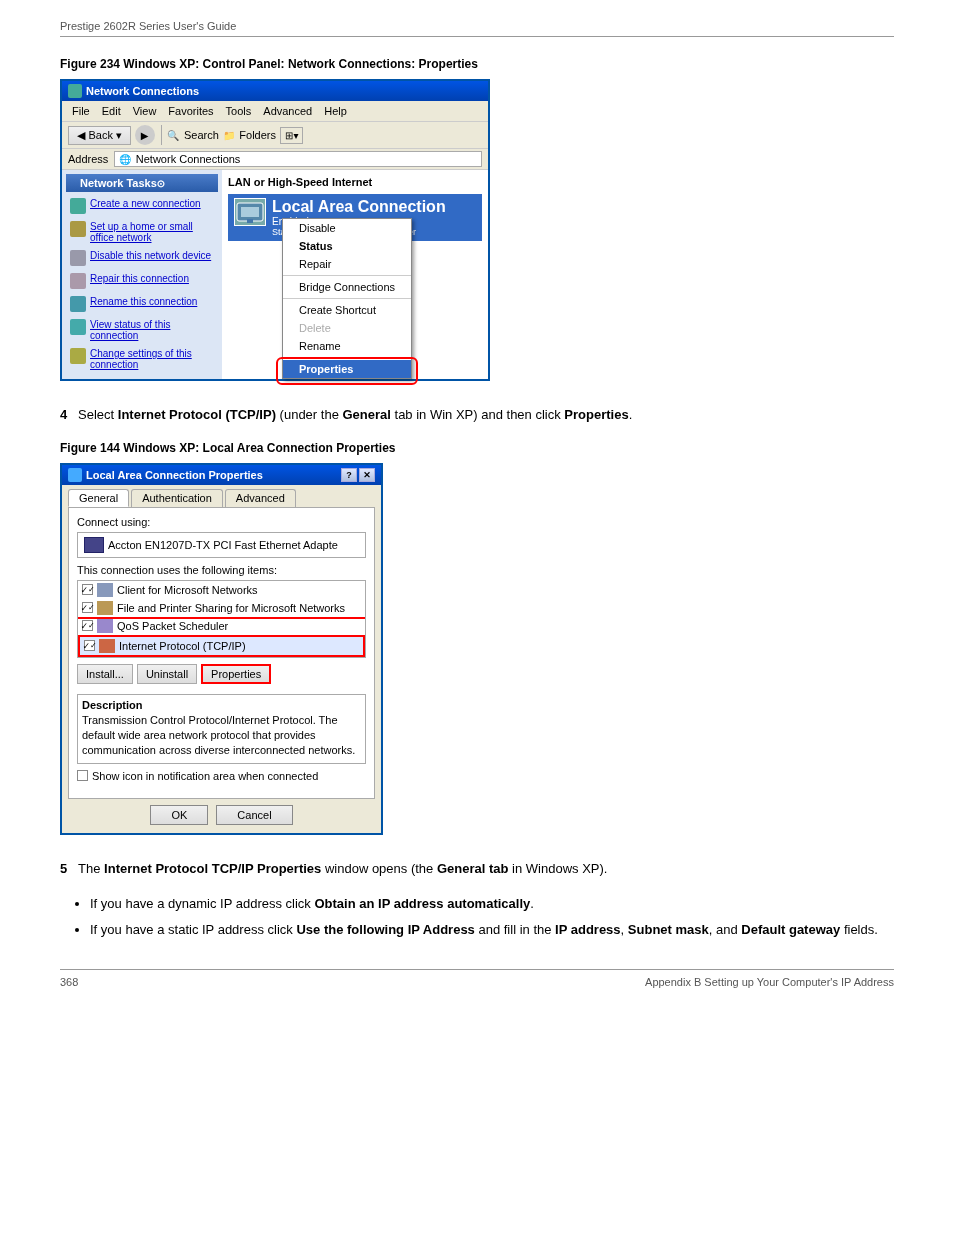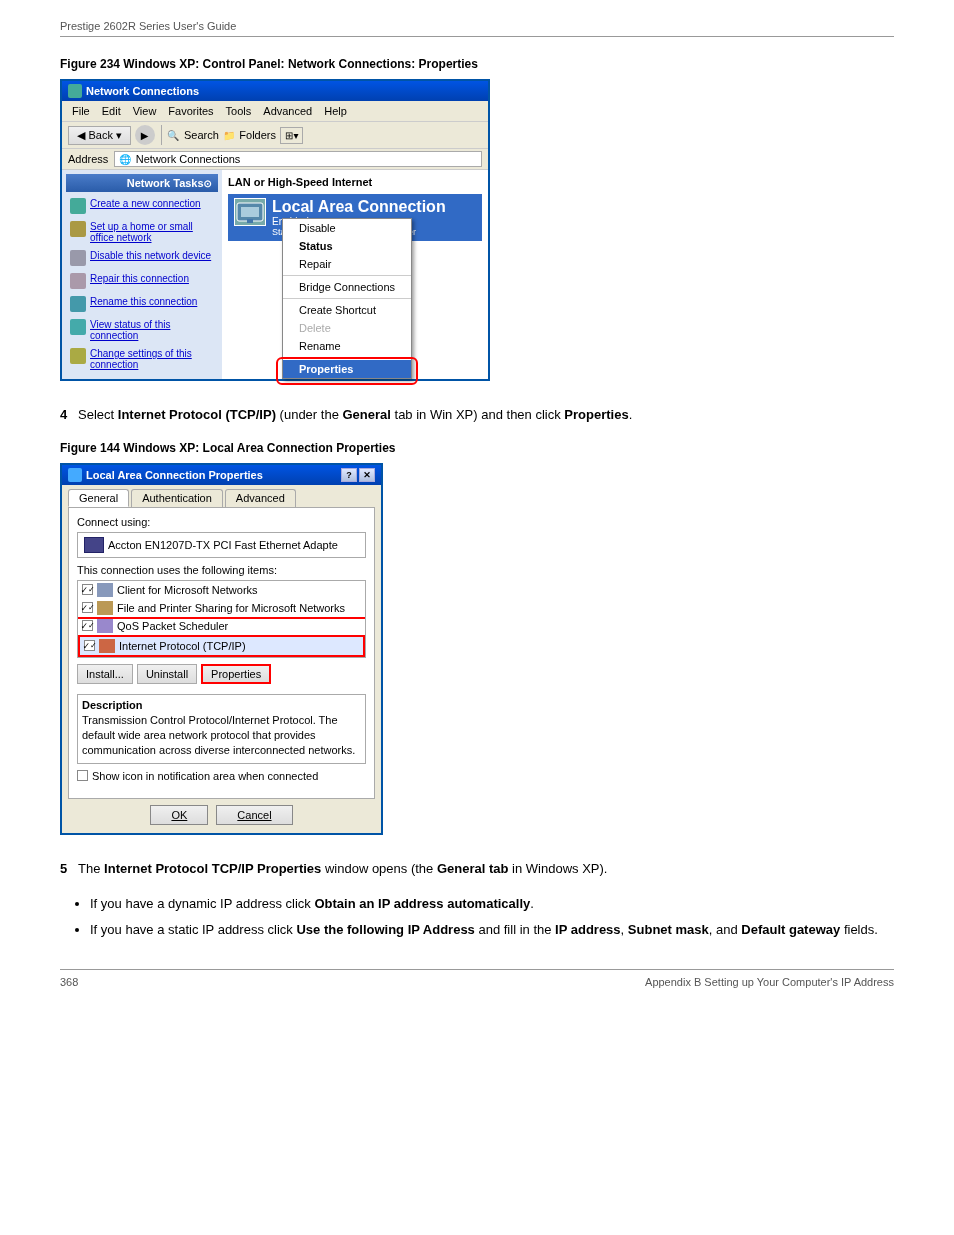--- a/index.html
+++ b/index.html
@@ -130,24 +130,24 @@
       background: #dce6f5;
       padding: 4px;
       flex-shrink: 0;
     }
 
     .xp-sidebar-title {
       background: linear-gradient(to bottom, #4a7cc9, #2a5ca9);
       color: #fff;
       font-weight: bold;
       font-size: 11px;
-      padding: 3px 6px;
-      display: flex;
-      align-items: center;
-      justify-content: flex-end;
+      padding: 3px 14px;
+      display: flex;
+      align-items: center;
+      justify-content: flex-start;
       margin-bottom: 4px;
     }
 
     .xp-sidebar-item {
       display: flex;
       align-items: flex-start;
       gap: 4px;
       padding: 2px 4px;
       font-size: 10px;
       color: #0000cc;
@@ -406,21 +406,20 @@
       align-items: center;
       gap: 4px;
       margin-bottom: 8px;
       font-size: 11px;
     }
 
     .ok-cancel-row {
       display: flex;
       justify-content: center;
       gap: 8px;
-      text-decoration: underline;
     }
 
     .xp-ok-btn {
       background: linear-gradient(to bottom, #f0f0f0, #ddd);
       border: 1px solid #888;
       padding: 3px 20px;
       font-size: 11px;
       cursor: pointer;
       font-family: 'Tahoma', Arial;
     }

